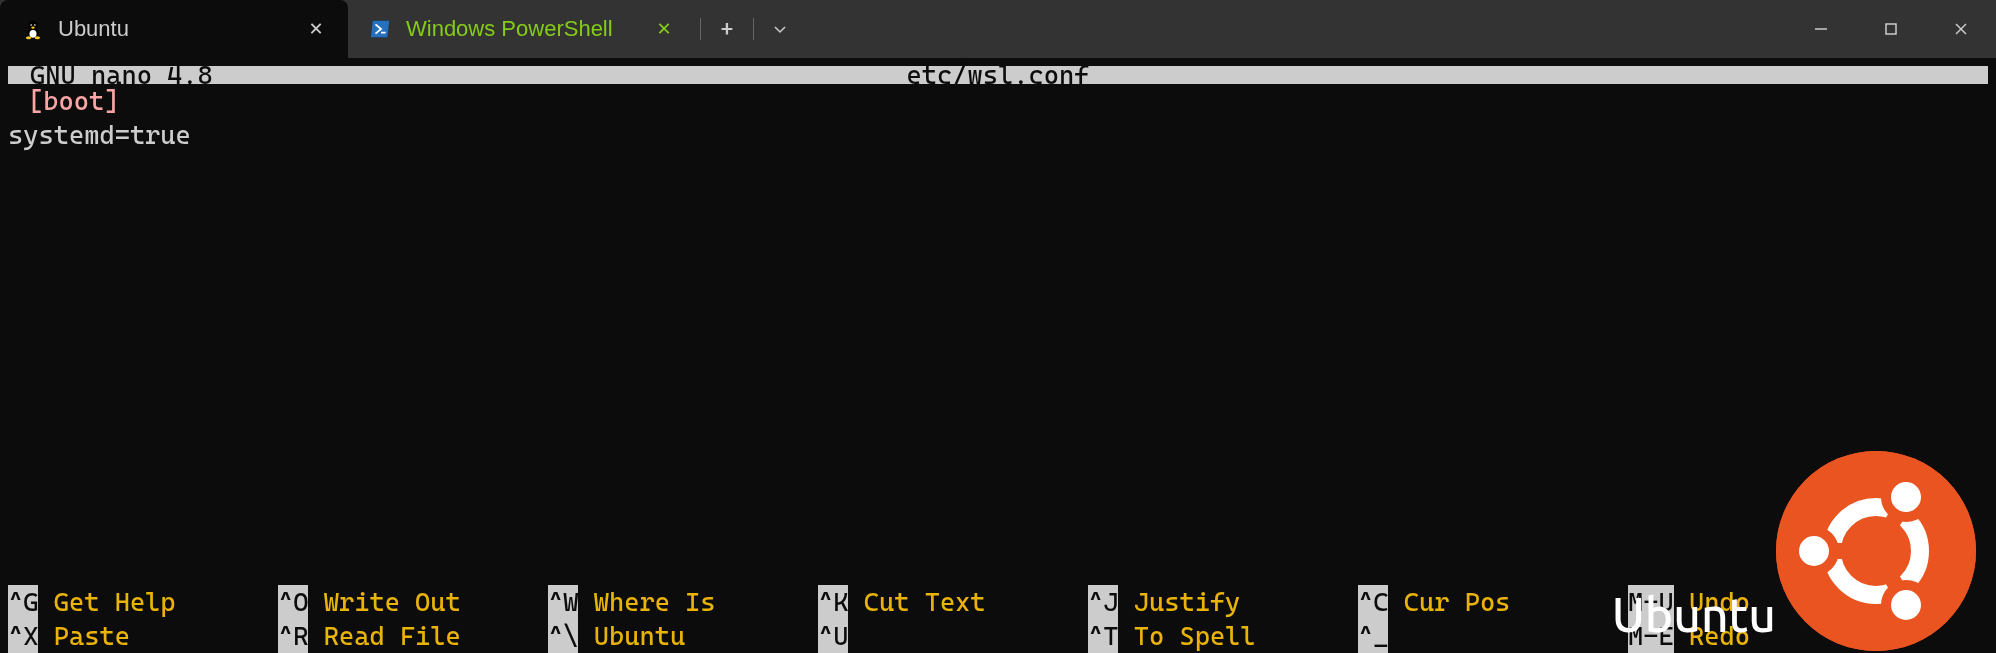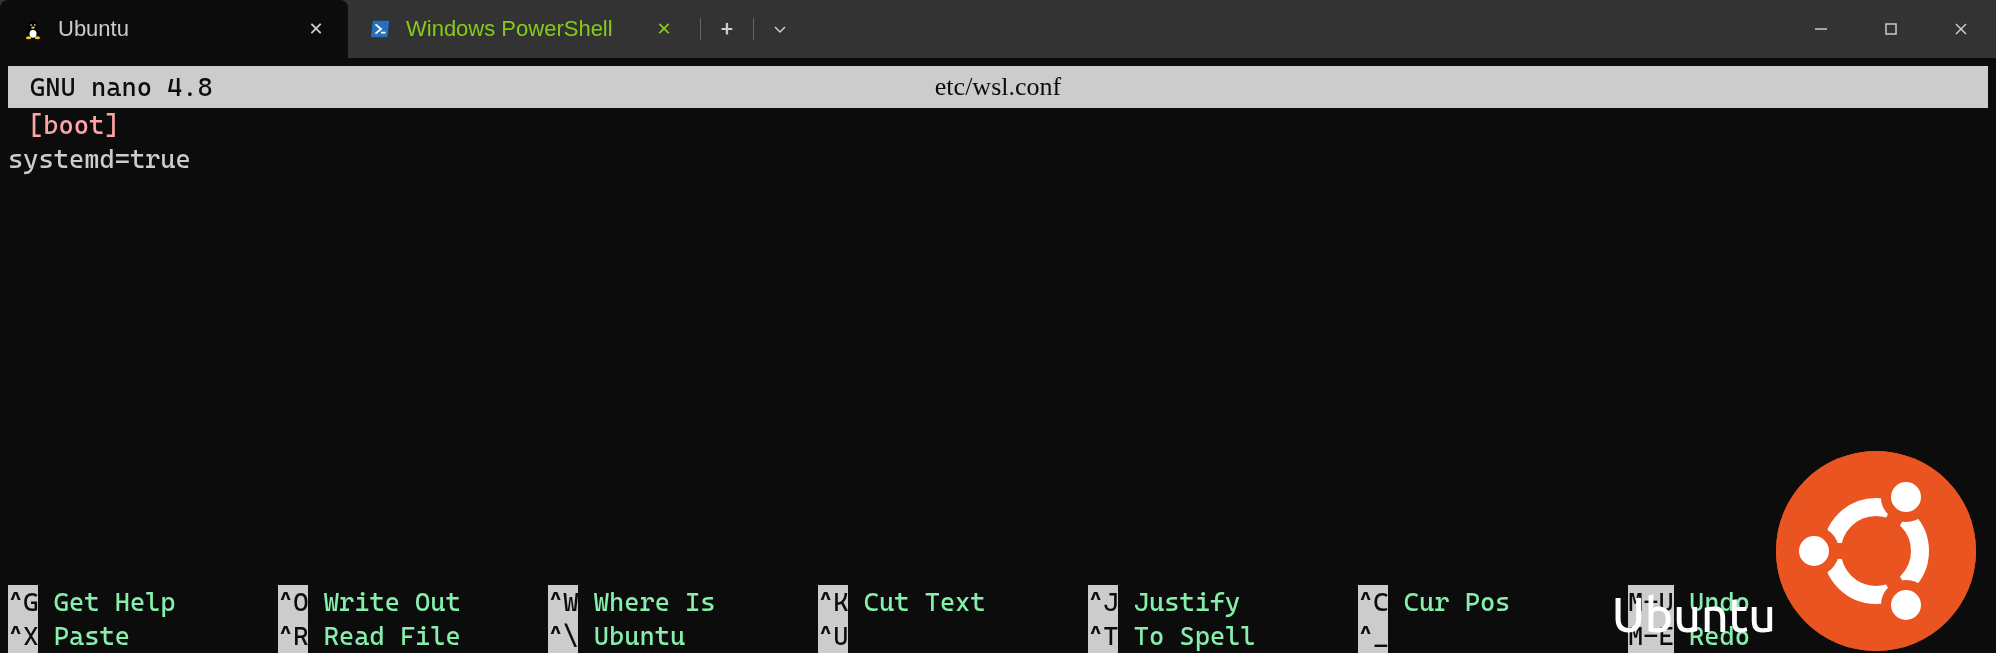--- a/index.html
+++ b/index.html
@@ -115,31 +115,30 @@
       padding: 0;
       position: relative;
       height: calc(100% - 58px);
     }
     .nano-header {
       background: #cccccc;
       color: #0c0c0c;
       display: flex;
       padding: 0 8px;
       margin: 8px 8px 0 8px;
-      height: 42px;
+      height: 18px;
       align-items: center;
     }
     .nano-header-left {
       padding-left: 14px;
     }
     .nano-header-center {
       position: absolute;
       left: 50%;
       transform: translateX(-50%);
-      font-family: Liberation Serif, serif;
     }
     .nano-content {
       padding: 0 8px;
     }
     .content-line {
       line-height: 34px;
       white-space: pre;
     }
     .section-header {
       color: #fca5a5;
@@ -161,21 +160,21 @@
       width: 270px;
     }
     .shortcut.narrow {
       width: 200px;
     }
     .shortcut-key {
       background: #cccccc;
       color: #0c0c0c;
     }
     .shortcut-label {
-      color: #86efac;
+      color: #eab308;
     }
     .ubuntu-watermark {
       position: absolute;
       right: 20px;
       bottom: 10px;
       display: flex;
       align-items: center;
       gap: 20px;
       pointer-events: none;
     }

